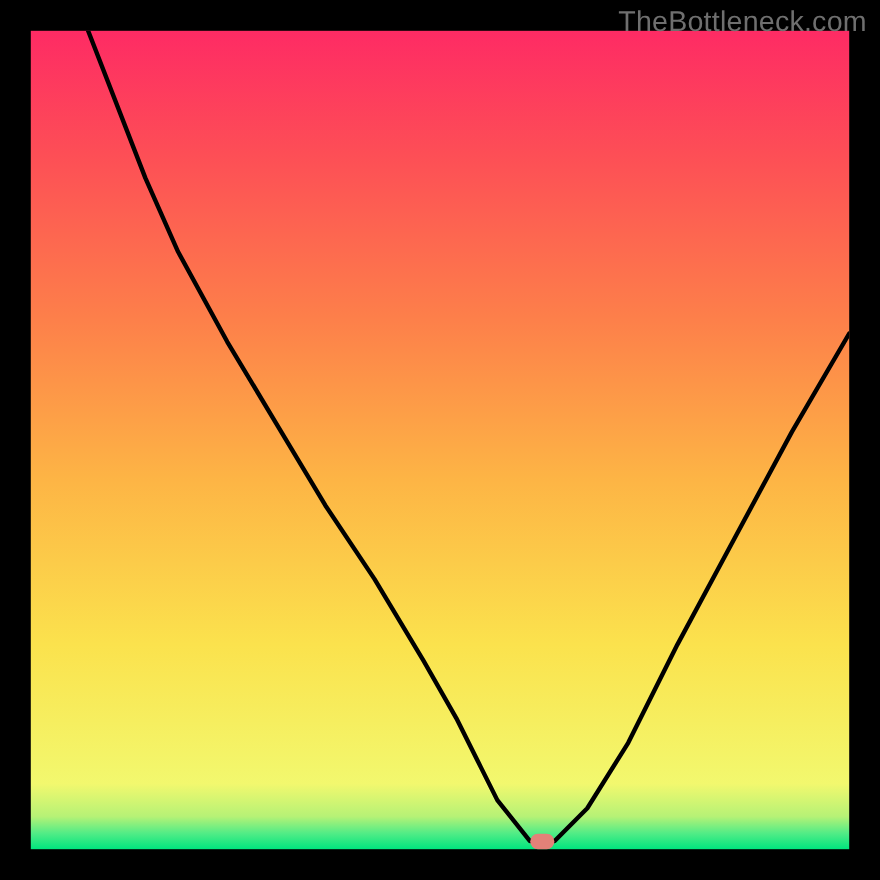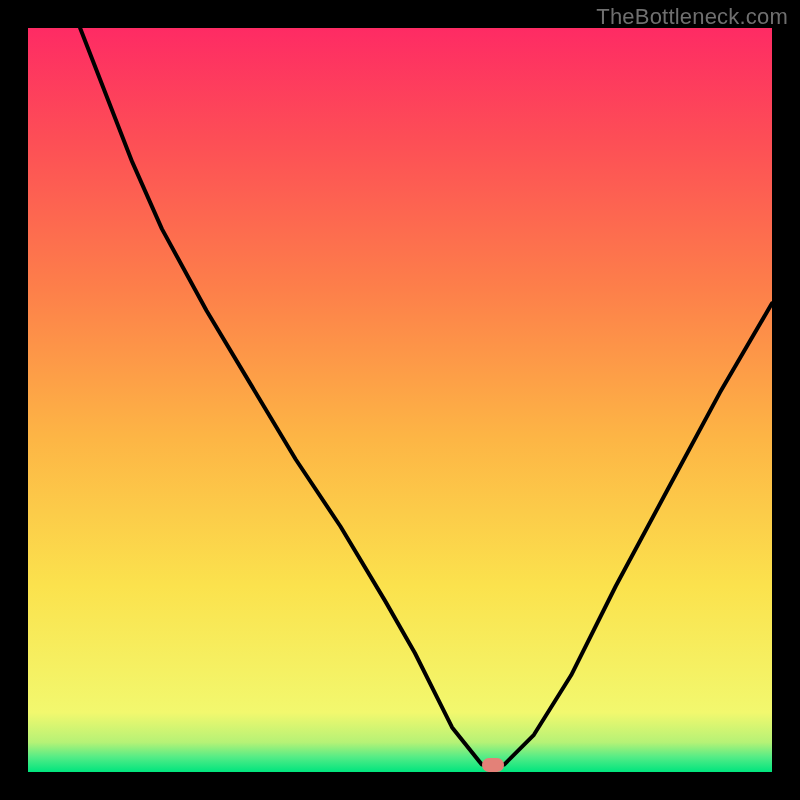--- a/index.html
+++ b/index.html
@@ -15,21 +15,21 @@
     position: relative;
     width: 800px;
     height: 800px;
     background: #000;
   }
   .watermark {
     position: absolute;
     top: 4px;
     right: 12px;
     color: #6f6f6f;
-    font-size: 22px;
+    font-size: 26px;
     font-weight: 500;
     letter-spacing: 0.2px;
     z-index: 5;
   }
   .plot-area {
     position: absolute;
     left: 28px;
     top: 28px;
     width: 744px;
     height: 744px;

